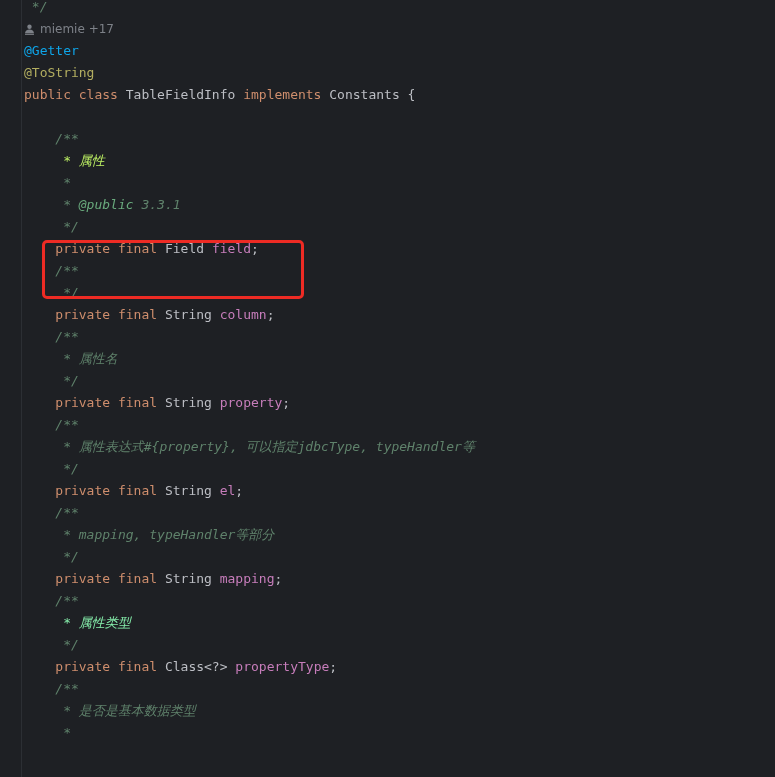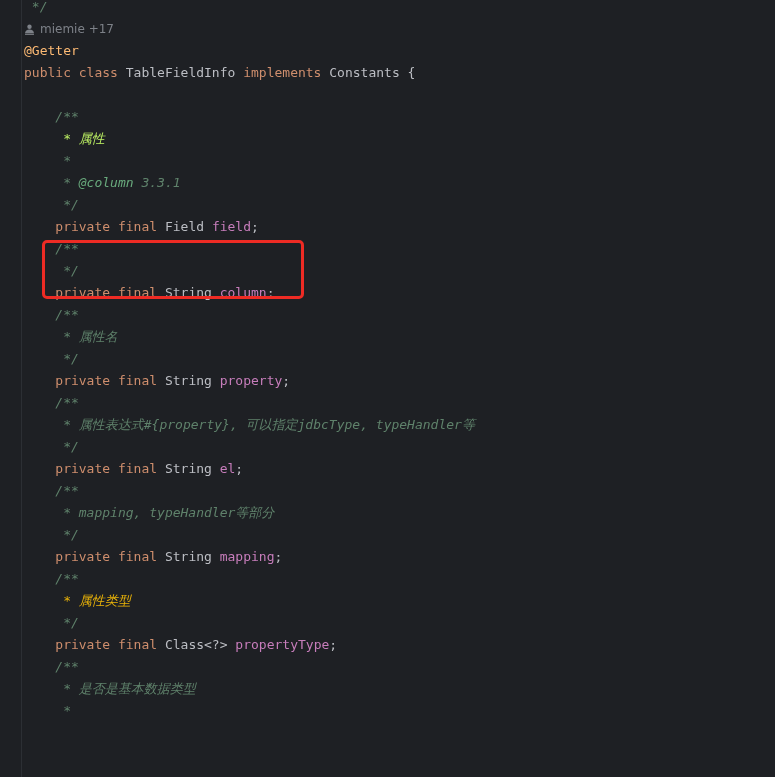--- a/index.html
+++ b/index.html
@@ -73,46 +73,47 @@
 
 <div id="editor" style="background: rgb(30, 32, 36); --current-line: #282b30;">
   <div id="gutter-sep" style="background: rgb(44, 47, 52);"></div>
   <div id="lines">
       <div class="line"><span class="tok tok-comment" style="color: rgb(95, 130, 107);"> */</span></div>
       <div class="line"><span class="inlay-wrap"><svg width="11" height="11" viewBox="0 0 16 16">
             <circle cx="8" cy="4" r="3.2" fill="#7d8188"></circle>
             <path d="M1.5 13.5c0-3.4 2.9-5.4 6.5-5.4s6.5 2 6.5 5.4z" fill="#7d8188"></path>
             <rect x="1.5" y="14.2" width="13" height="1.6" fill="#7d8188"></rect>
           </svg><span style="color: rgb(125, 129, 136);">miemie +17</span></span></div>
-      <div class="line"><span class="tok tok-annotation" style="color: #fdba74;">@Getter</span></div>
+      <div class="line"><span class="tok tok-annotation" style="color: #0ea5e9;">@Getter</span></div>
+      <div class="line"><span class="tok tok-annotation" style="color: rgb(179, 174, 96);">@ToString</span></div>
       <div class="line"><span class="tok tok-keyword" style="color: rgb(207, 142, 109);">public</span><span class="tok tok-plain" style="color: rgb(188, 190, 196);"> </span><span class="tok tok-keyword" style="color: rgb(207, 142, 109);">class</span><span class="tok tok-plain" style="color: rgb(188, 190, 196);"> TableFieldInfo </span><span class="tok tok-keyword" style="color: rgb(207, 142, 109);">implements</span><span class="tok tok-plain" style="color: rgb(188, 190, 196);"> Constants {</span></div>
       <div class="line"></div>
       <div class="line"><span class="tok tok-comment" style="color: rgb(95, 130, 107);">    /**</span></div>
       <div class="line"><span class="tok tok-comment" style="color: #bef264;">     * 属性</span></div>
       <div class="line"><span class="tok tok-comment" style="color: rgb(95, 130, 107);">     *</span></div>
-      <div class="line"><span class="tok tok-comment" style="color: rgb(95, 130, 107);">     * </span><span class="tok tok-doctag" style="color: rgb(105, 170, 125);">@column</span><span class="tok tok-comment" style="color: rgb(95, 130, 107);"> 3.3.1</span></div>
+      <div class="line"><span class="tok tok-comment" style="color: rgb(95, 130, 107);">     * </span><span class="tok tok-doctag" style="color: rgb(105, 170, 125);">@public</span><span class="tok tok-comment" style="color: rgb(95, 130, 107);"> 3.3.1</span></div>
       <div class="line"><span class="tok tok-comment" style="color: rgb(95, 130, 107);">     */</span></div>
       <div class="line"><span class="tok tok-plain" style="color: rgb(188, 190, 196);">    </span><span class="tok tok-keyword" style="color: rgb(207, 142, 109);">private</span><span class="tok tok-plain" style="color: rgb(188, 190, 196);"> </span><span class="tok tok-keyword" style="color: rgb(207, 142, 109);">final</span><span class="tok tok-plain" style="color: rgb(188, 190, 196);"> Field </span><span class="tok tok-field" style="color: rgb(199, 125, 187);">field</span><span class="tok tok-plain" style="color: rgb(188, 190, 196);">;</span></div>
       <div class="line"><span class="tok tok-comment" style="color: rgb(95, 130, 107);">    /**</span></div>
       <div class="line"><span class="tok tok-comment" style="color: rgb(95, 130, 107);">     */</span></div>
       <div class="line"><span class="tok tok-plain" style="color: rgb(188, 190, 196);">    </span><span class="tok tok-keyword" style="color: rgb(207, 142, 109);">private</span><span class="tok tok-plain" style="color: rgb(188, 190, 196);"> </span><span class="tok tok-keyword" style="color: rgb(207, 142, 109);">final</span><span class="tok tok-plain" style="color: rgb(188, 190, 196);"> String </span><span class="tok tok-field" style="color: rgb(199, 125, 187);">column</span><span class="tok tok-plain" style="color: rgb(188, 190, 196);">;</span></div>
       <div class="line"><span class="tok tok-comment" style="color: rgb(95, 130, 107);">    /**</span></div>
       <div class="line"><span class="tok tok-comment" style="color: rgb(95, 130, 107);">     * 属性名</span></div>
       <div class="line"><span class="tok tok-comment" style="color: rgb(95, 130, 107);">     */</span></div>
       <div class="line"><span class="tok tok-plain" style="color: rgb(188, 190, 196);">    </span><span class="tok tok-keyword" style="color: rgb(207, 142, 109);">private</span><span class="tok tok-plain" style="color: rgb(188, 190, 196);"> </span><span class="tok tok-keyword" style="color: rgb(207, 142, 109);">final</span><span class="tok tok-plain" style="color: rgb(188, 190, 196);"> String </span><span class="tok tok-field" style="color: rgb(199, 125, 187);">property</span><span class="tok tok-plain" style="color: rgb(188, 190, 196);">;</span></div>
       <div class="line"><span class="tok tok-comment" style="color: rgb(95, 130, 107);">    /**</span></div>
       <div class="line"><span class="tok tok-comment" style="color: rgb(95, 130, 107);">     * 属性表达式#{property}, 可以指定jdbcType, typeHandler等</span></div>
       <div class="line"><span class="tok tok-comment" style="color: rgb(95, 130, 107);">     */</span></div>
       <div class="line"><span class="tok tok-plain" style="color: rgb(188, 190, 196);">    </span><span class="tok tok-keyword" style="color: rgb(207, 142, 109);">private</span><span class="tok tok-plain" style="color: rgb(188, 190, 196);"> </span><span class="tok tok-keyword" style="color: rgb(207, 142, 109);">final</span><span class="tok tok-plain" style="color: rgb(188, 190, 196);"> String </span><span class="tok tok-field" style="color: rgb(199, 125, 187);">el</span><span class="tok tok-plain" style="color: rgb(188, 190, 196);">;</span></div>
       <div class="line"><span class="tok tok-comment" style="color: rgb(95, 130, 107);">    /**</span></div>
       <div class="line"><span class="tok tok-comment" style="color: rgb(95, 130, 107);">     * mapping, typeHandler等部分</span></div>
       <div class="line"><span class="tok tok-comment" style="color: rgb(95, 130, 107);">     */</span></div>
       <div class="line"><span class="tok tok-plain" style="color: rgb(188, 190, 196);">    </span><span class="tok tok-keyword" style="color: rgb(207, 142, 109);">private</span><span class="tok tok-plain" style="color: rgb(188, 190, 196);"> </span><span class="tok tok-keyword" style="color: rgb(207, 142, 109);">final</span><span class="tok tok-plain" style="color: rgb(188, 190, 196);"> String </span><span class="tok tok-field" style="color: rgb(199, 125, 187);">mapping</span><span class="tok tok-plain" style="color: rgb(188, 190, 196);">;</span></div>
       <div class="line"><span class="tok tok-comment" style="color: rgb(95, 130, 107);">    /**</span></div>
-      <div class="line"><span class="tok tok-comment" style="color: #eab308;">     * 属性类型</span></div>
+      <div class="line"><span class="tok tok-comment" style="color: #86efac;">     * 属性类型</span></div>
       <div class="line"><span class="tok tok-comment" style="color: rgb(95, 130, 107);">     */</span></div>
       <div class="line"><span class="tok tok-plain" style="color: rgb(188, 190, 196);">    </span><span class="tok tok-keyword" style="color: rgb(207, 142, 109);">private</span><span class="tok tok-plain" style="color: rgb(188, 190, 196);"> </span><span class="tok tok-keyword" style="color: rgb(207, 142, 109);">final</span><span class="tok tok-plain" style="color: rgb(188, 190, 196);"> Class&lt;?&gt; </span><span class="tok tok-field" style="color: rgb(199, 125, 187);">propertyType</span><span class="tok tok-plain" style="color: rgb(188, 190, 196);">;</span></div>
       <div class="line"><span class="tok tok-comment" style="color: rgb(95, 130, 107);">    /**</span></div>
       <div class="line"><span class="tok tok-comment" style="color: rgb(95, 130, 107);">     * 是否是基本数据类型</span></div>
       <div class="line"><span class="tok tok-comment" style="color: rgb(95, 130, 107);">     *</span></div>
     </div>
   <div id="red-box" style="left: 42px; top: 240px; width: 256px; height: 53px; border-width: 3px; border-color: rgb(238, 43, 36);"></div>
 </div>
 
 </body></html>

